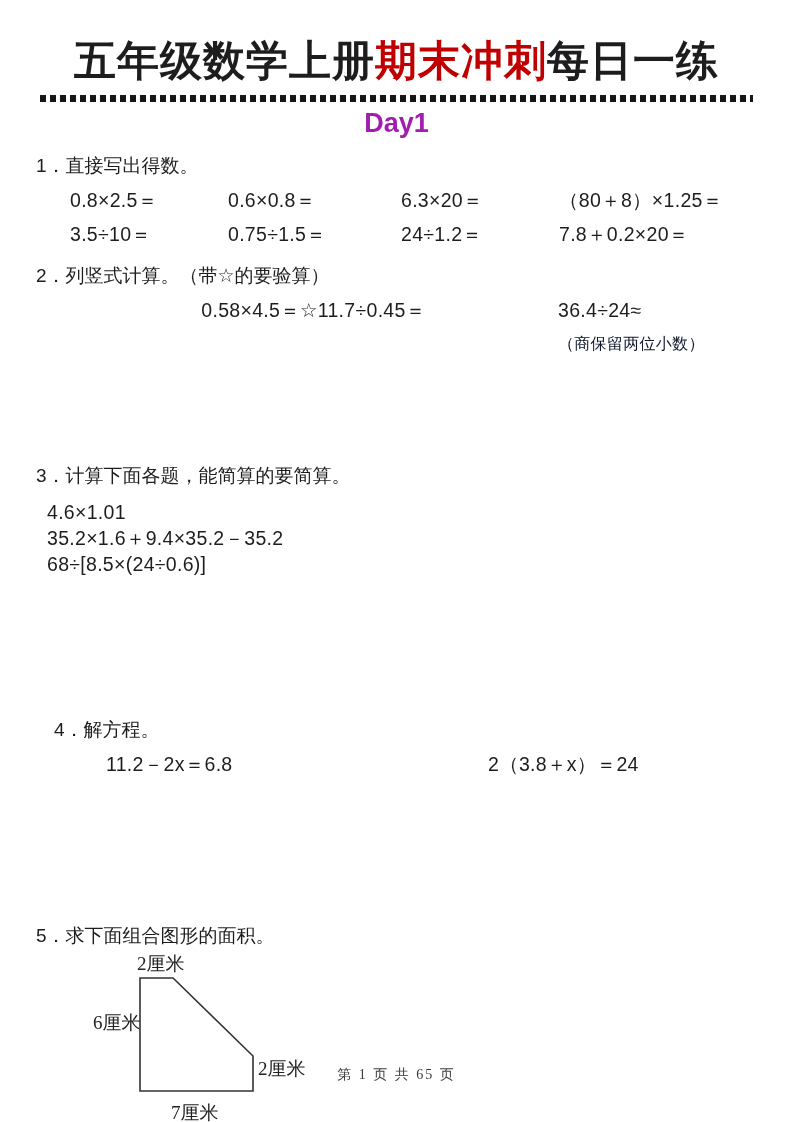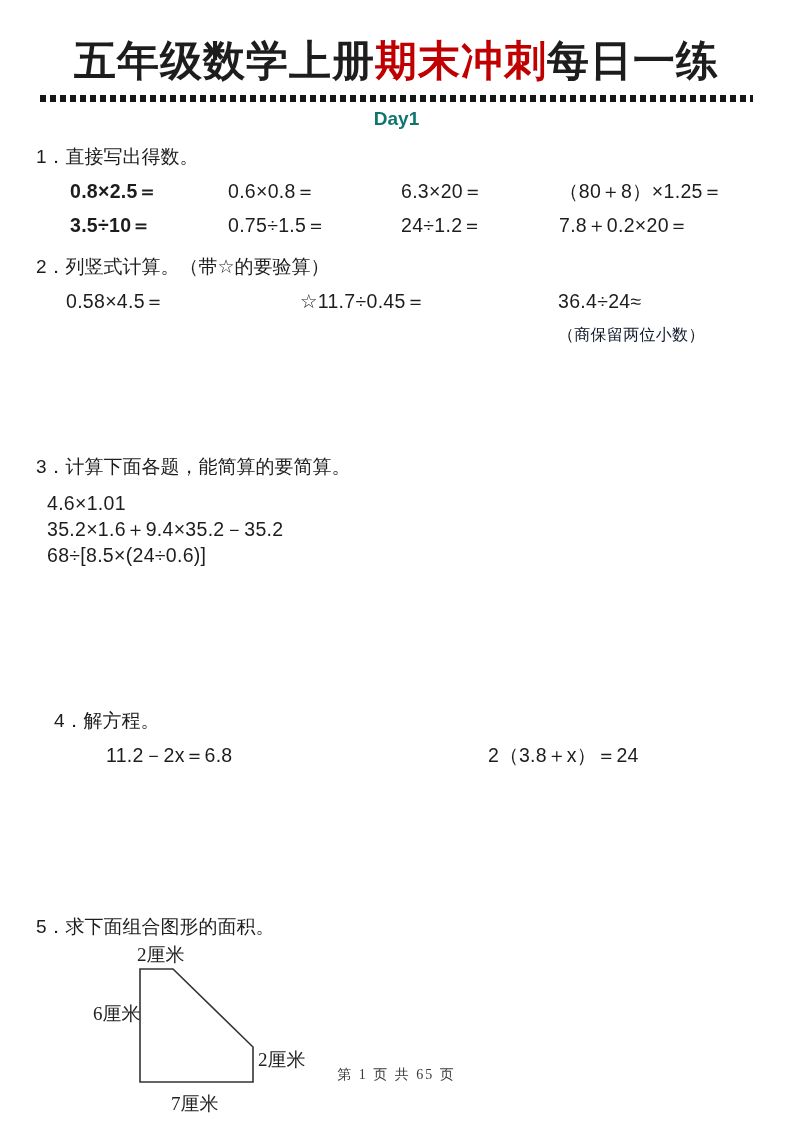--- a/index.html
+++ b/index.html
@@ -24,39 +24,39 @@
   .tk{color:#1d1d1d;}
   .tr{color:#c00000;}
   .dotted{
     height:7px;
     margin:6px 40px 0 40px;
     background:repeating-linear-gradient(90deg,#161616 0 6px,transparent 6px 10px);
   }
   .day{
     margin-top:6px;
     text-align:center;
-    font-size:19px;
+    font-size:27px;
     font-weight:700;
-    color:#0f766e;
+    color:#a21caf;
   }
   .q-label{
     font-size:19px;
     margin-left:36px;
     line-height:26px;
   }
   .row{display:flex;line-height:26px;}
   .cell{font-size:19.5px;letter-spacing:0.3px;white-space:nowrap;}
   .q1{margin-top:14px;}
   .q1 .row{margin-top:8px;padding-left:70px;}
-  .q1 .c1{width:158px;font-weight:bold;}
+  .q1 .c1{width:158px;}
   .q1 .c2{width:173px;}
   .q1 .c3{width:158px;}
   .q2{margin-top:16px;}
   .q2 .row{margin-top:8px;padding-left:66px;align-items:flex-start;}
-  .q2 .c1{width:234px;}
+  .q2 .c1{width:234px;text-align:right;}
   .q2 .c2{width:258px;}
   .note{
     margin-top:8px;
     font-size:16px;
     font-family:"Liberation Serif","DejaVu Serif",serif;
     color:#0f172a;
     white-space:nowrap;
   }
   .q3{margin-top:106px;}
   .q3 .row{margin-top:10px;padding-left:47px;flex-direction:column;}

